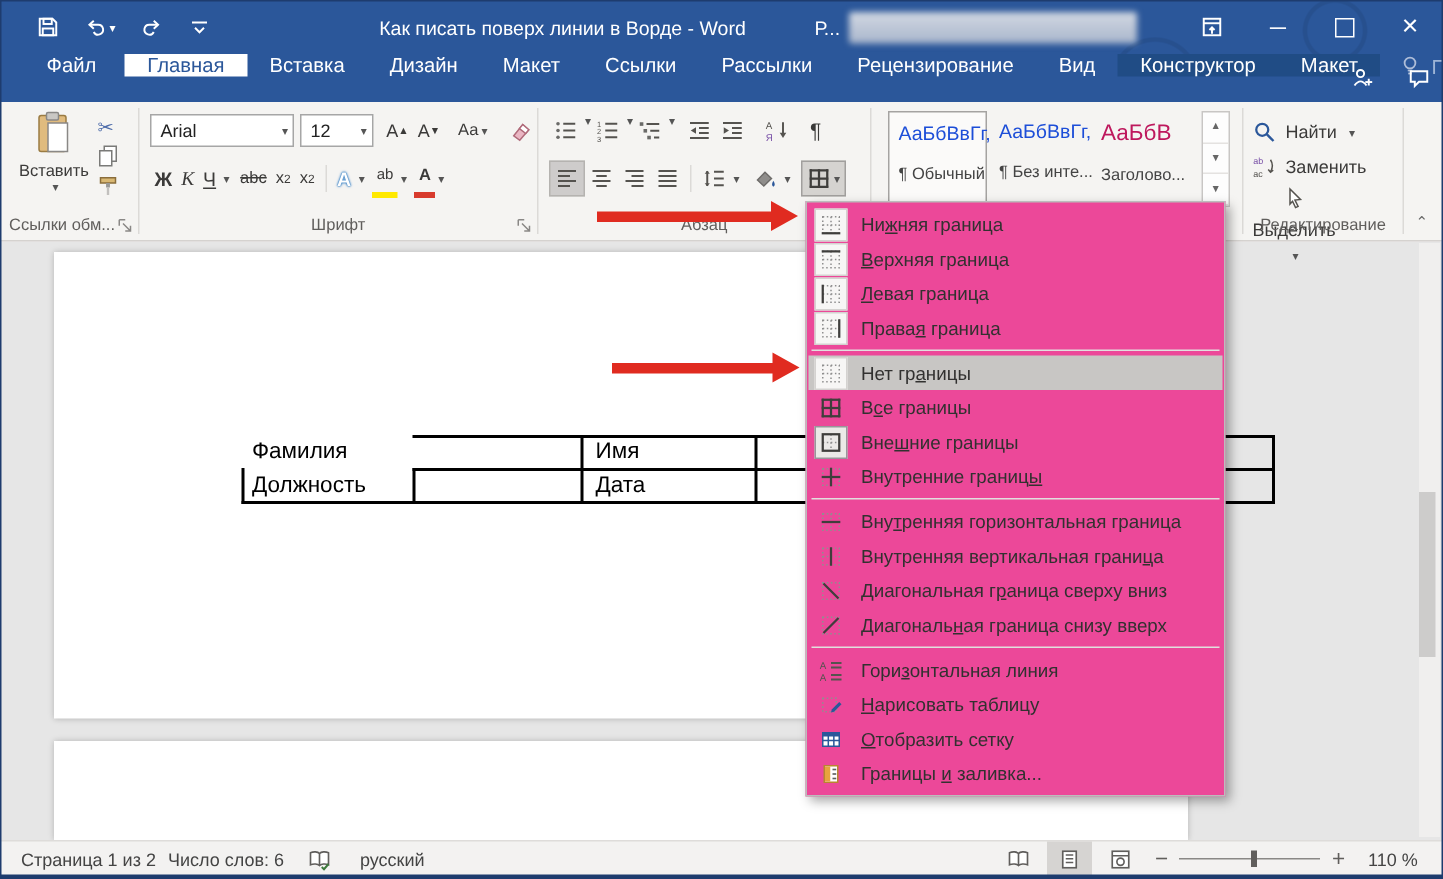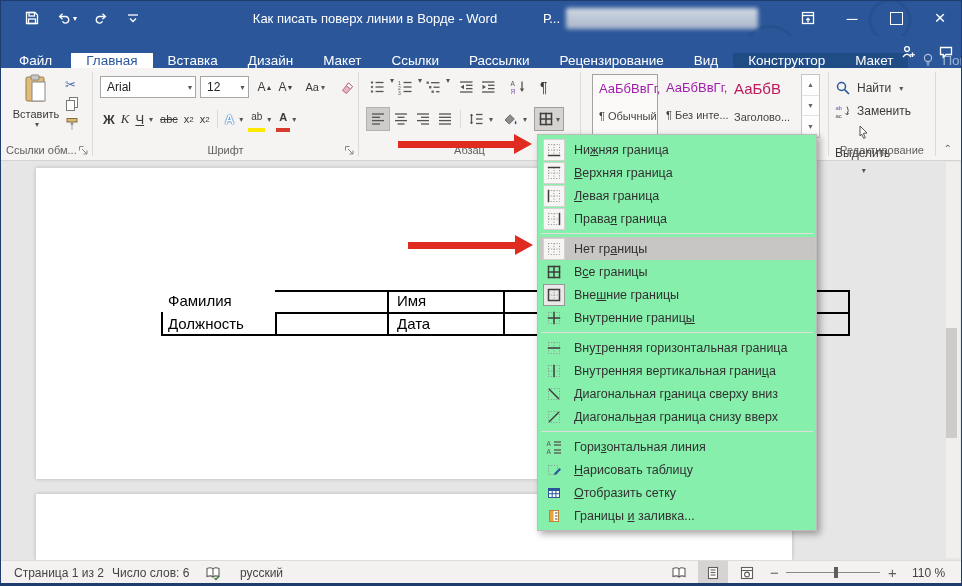--- a/index.html
+++ b/index.html
@@ -14,21 +14,21 @@
   .qat{position:absolute;left:24px;top:0;height:36px;display:flex;align-items:center;gap:16px;}
   .qat .ic{display:inline-flex;align-items:center;}
   .win-title{position:absolute;left:230px;width:290px;top:0;height:36px;display:flex;align-items:center;justify-content:center;font-size:13px;}
   .user-partial{position:absolute;left:543px;top:0;height:36px;display:flex;align-items:center;font-size:13px;}
   .user-blur{position:absolute;left:566px;top:8px;width:192px;height:21px;border-radius:2px;
      background:linear-gradient(#d2d8e2,#a9b6cc);filter:blur(2px);}
   .wincontrols{position:absolute;right:0;top:0;height:36px;display:flex;align-items:center;}
   .wc{width:44px;height:36px;display:flex;align-items:center;justify-content:center;font-size:15px;color:#fff;}
   .maxbox{width:11px;height:11px;border:1.4px solid #fff;display:inline-block;}
   
-  .tabrow{position:absolute;top:36px;left:0;right:0;height:32px;background:#2b579a;display:flex;align-items:flex-end;font-size:13.5px;color:#fff;}
+  .tabrow{position:absolute;top:36px;left:0;right:0;height:32px;background:#2b579a;display:flex;align-items:flex-start;font-size:13.5px;color:#fff;padding-left:12px;}
   .tab{display:flex;align-items:center;padding:0 15px;white-space:nowrap;}
   .tab.file{padding:0 19px;}
   .tab.active{background:#fff;color:#2b579a;}
   .ctxgroup{display:flex;background:#204c85;}
   .helpzone{display:flex;align-items:center;gap:6px;padding:0 12px;color:#9db4d6;}
   .tr-icons{position:absolute;right:8px;top:36px;height:32px;display:flex;align-items:center;gap:22px;}
   
   .ribbon{position:absolute;top:68px;left:0;right:0;height:92px;background:#f5f4f2;border-bottom:1px solid #d5d2cf;font-size:11px;}
   .rgroup{position:absolute;top:0;height:91px;}
   .gsep{position:absolute;top:4px;bottom:4px;width:1px;background:#dcdad7;}
@@ -47,38 +47,38 @@
   .ru-b{font-weight:bold;font-size:13px;}
   .ru-i{font-style:italic;font-size:13px;font-family:"Liberation Serif",serif;}
   .ru-u{text-decoration:underline;font-size:13px;}
   .ru-s{text-decoration:line-through;font-size:11px;}
   .fx-a{color:#fff;font-size:13px;font-weight:bold;text-shadow:0 0 1px #2f7bc3,0 0 2px #2f7bc3,0 0 1px #2f7bc3;}
   .hl-ab{font-size:10px;border-bottom:4px solid #ffe900;line-height:10px;}
   .fc-a{font-size:11px;border-bottom:4px solid #d83b2d;line-height:11px;font-weight:bold;}
   .grow-a{font-size:12px;} .grow-a sup{font-size:7px;}
   .stylecard{position:absolute;top:6px;width:66px;height:62px;background:#f5f4f2;display:flex;flex-direction:column;align-items:flex-start;padding:6px 4px 2px 6px;box-sizing:border-box;}
   .stylecard.selcard{border:1px solid #a5a3a1;background:#fbfaf9;}
-  .stylecard .sample{font-size:13px;color:#a21caf;white-space:nowrap;overflow:hidden;}
+  .stylecard .sample{font-size:13px;color:#1d4ed8;white-space:nowrap;overflow:hidden;}
   .stylecard .sample.head{color:#be185d;font-size:15px;}
   .stylecard .sname{margin-top:14px;font-size:11px;color:#444;white-space:nowrap;overflow:hidden;}
   .stylescroll{position:absolute;left:220px;top:6px;width:17px;height:62px;border:1px solid #c8c6c4;background:#fdfdfd;
       display:flex;flex-direction:column;}
   .stylescroll span{flex:1;display:flex;align-items:center;justify-content:center;font-size:7px;color:#666;border-bottom:1px solid #e4e2e0;}
   .editrow{position:absolute;left:6px;height:20px;display:flex;align-items:center;gap:6px;font-size:12px;color:#3b3a39;}
   .chevron{position:absolute;right:10px;bottom:6px;font-size:10px;color:#666;}
   
   .page{position:absolute;left:36px;width:756px;background:#fff;box-shadow:0 0 4px rgba(0,0,0,.22);}
   .page1{top:168px;height:311px;}
   .page2{top:494px;height:66px;}
   .tline{position:absolute;background:#000;}
   .tcell{position:absolute;font-size:15px;color:#000;white-space:nowrap;}
   .scrolltrack{position:absolute;right:2px;top:162px;width:14px;height:396px;background:#f0efee;}
   .scrollthumb{position:absolute;right:3px;top:166px;width:11px;height:110px;background:#cdcccb;}
   
-  .menu{position:absolute;left:537px;top:134px;width:276px;background:#86efac;border:1px solid #bcbcbc;
+  .menu{position:absolute;left:537px;top:134px;width:276px;background:#ec4899;border:1px solid #bcbcbc;
         box-shadow:3px 3px 7px rgba(0,0,0,.35);padding:3px 1px;z-index:50;font-size:12.5px;color:#323130;}
   .mi{display:flex;align-items:center;height:23px;padding:0 6px 0 4px;gap:9px;white-space:nowrap;}
   .mi.hl{background:#c8c6c4;}
   .mi u{text-decoration:underline;}
   .icbox{width:22px;height:22px;flex:0 0 22px;display:flex;align-items:center;justify-content:center;box-sizing:border-box;}
   .icbox.faint{border:1px solid #d4d2d0;background:#f7f6f5;}
   .icbox.strong{border:1px solid #98969a;background:#ebe9e7;}
   .msep{height:1px;background:#e1dfde;margin:3px 2px;}
   
   .arrow{position:absolute;height:7px;background:#e02b20;z-index:60;}

